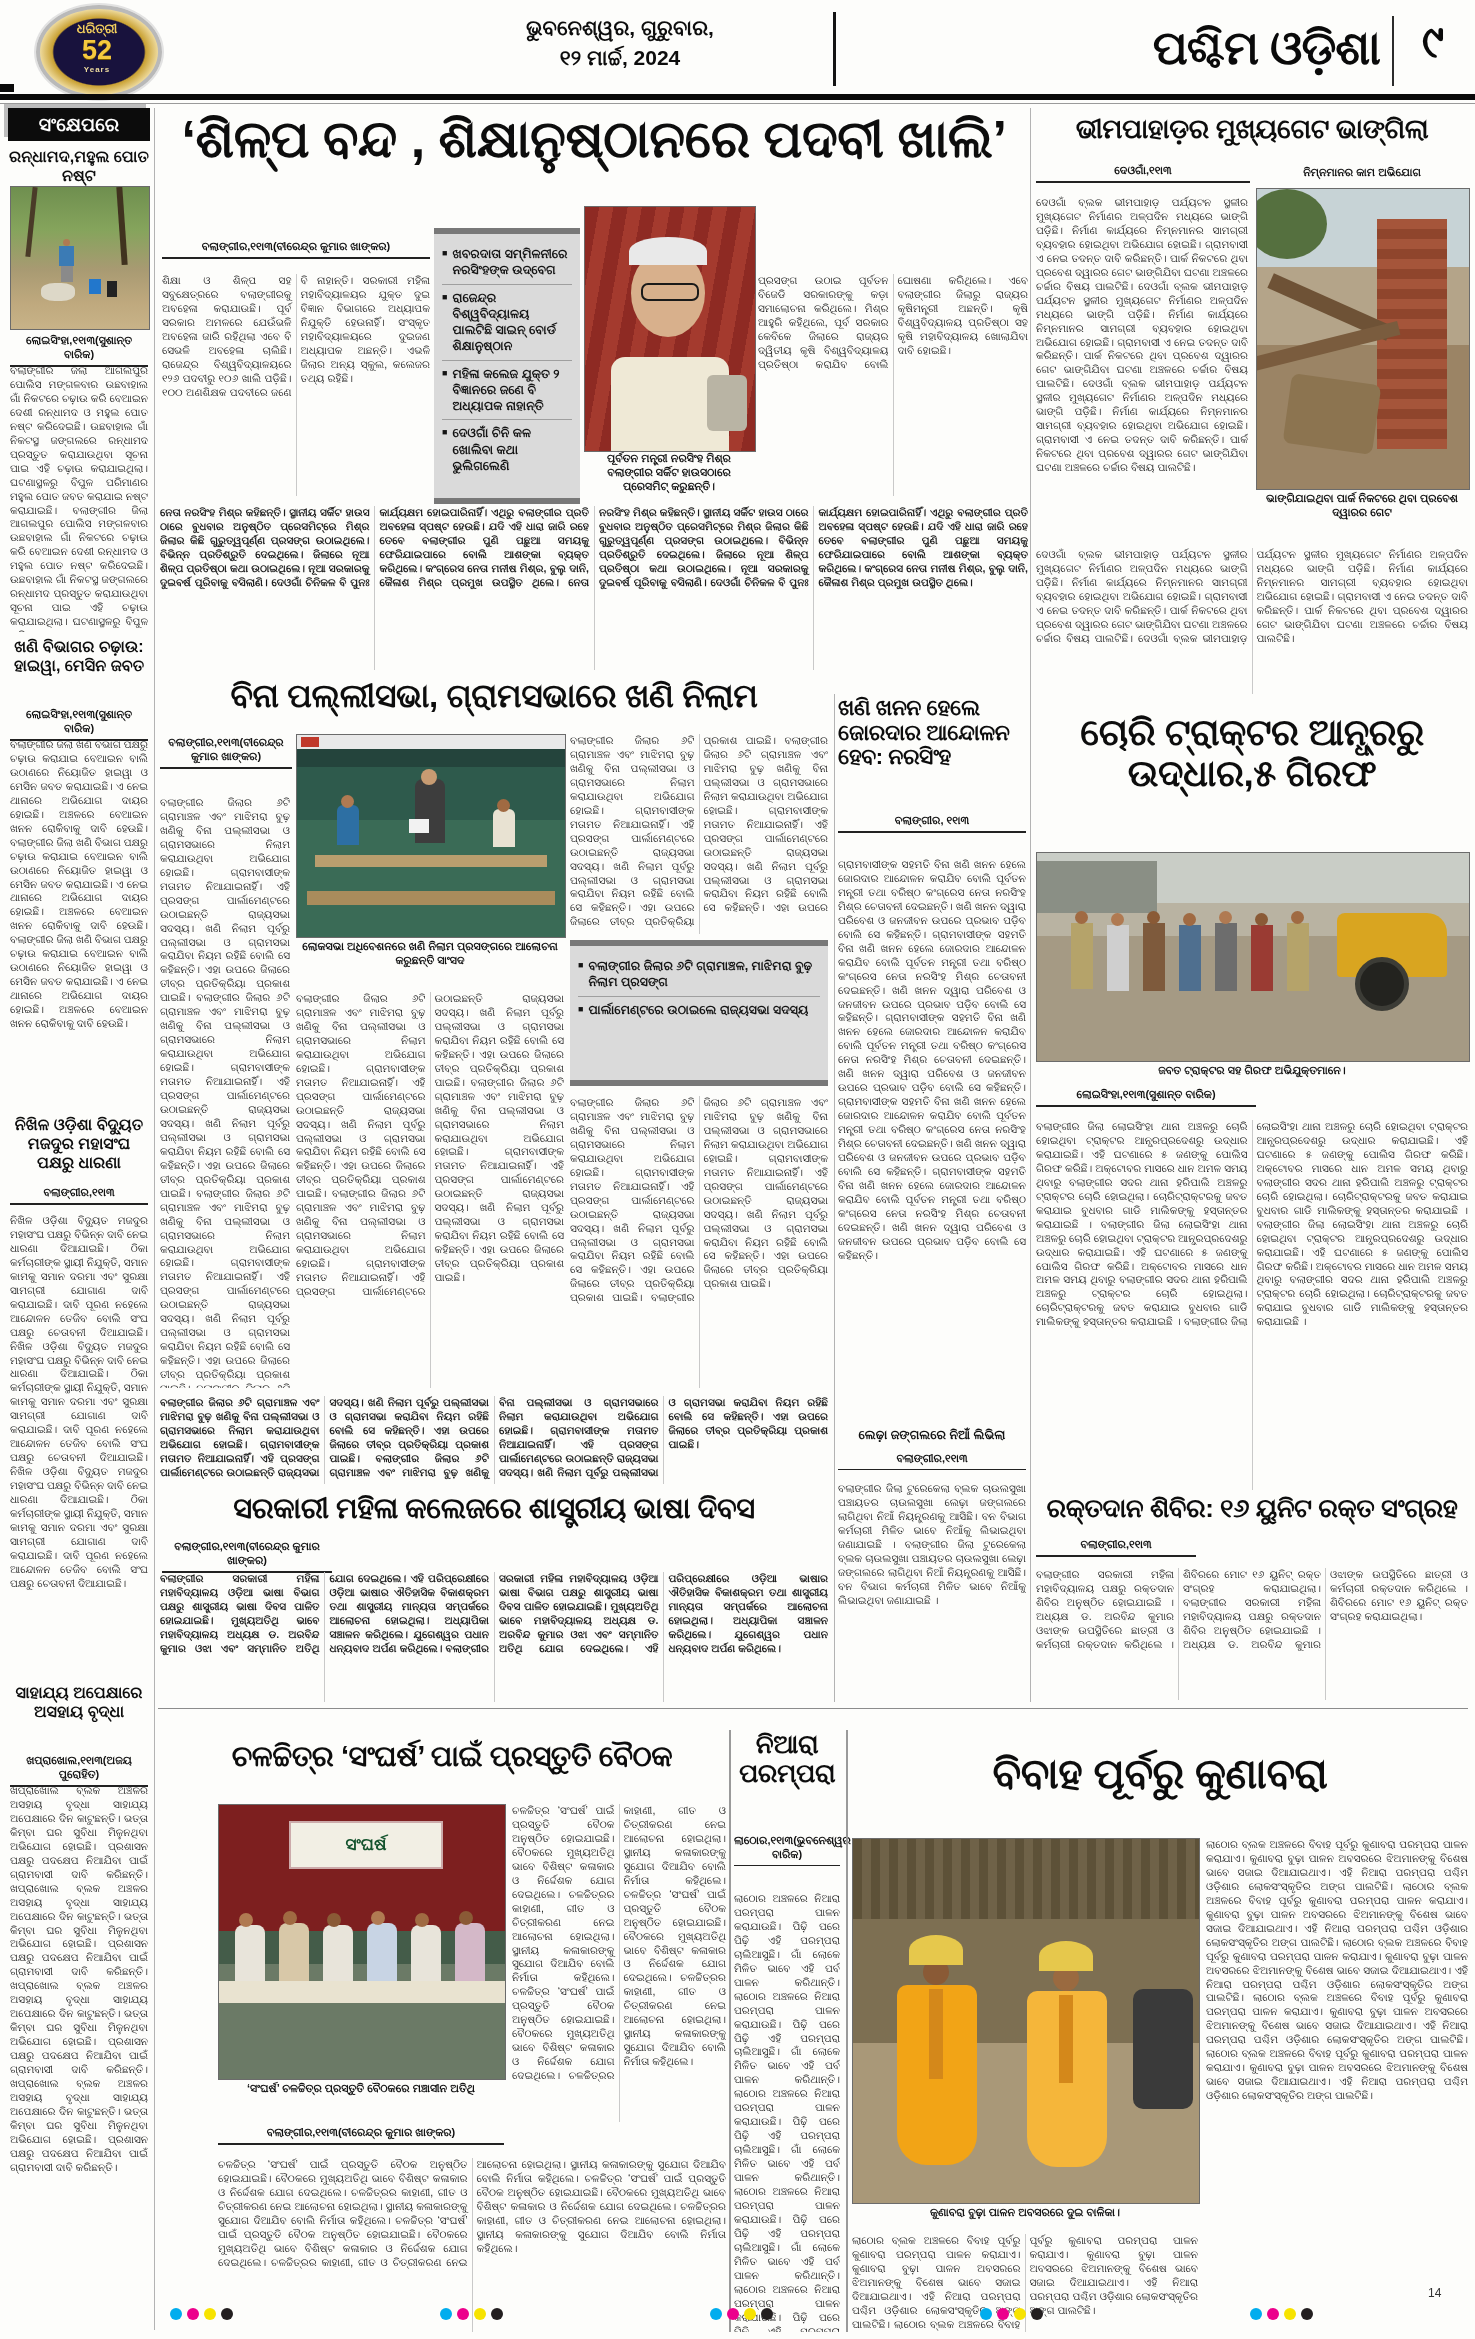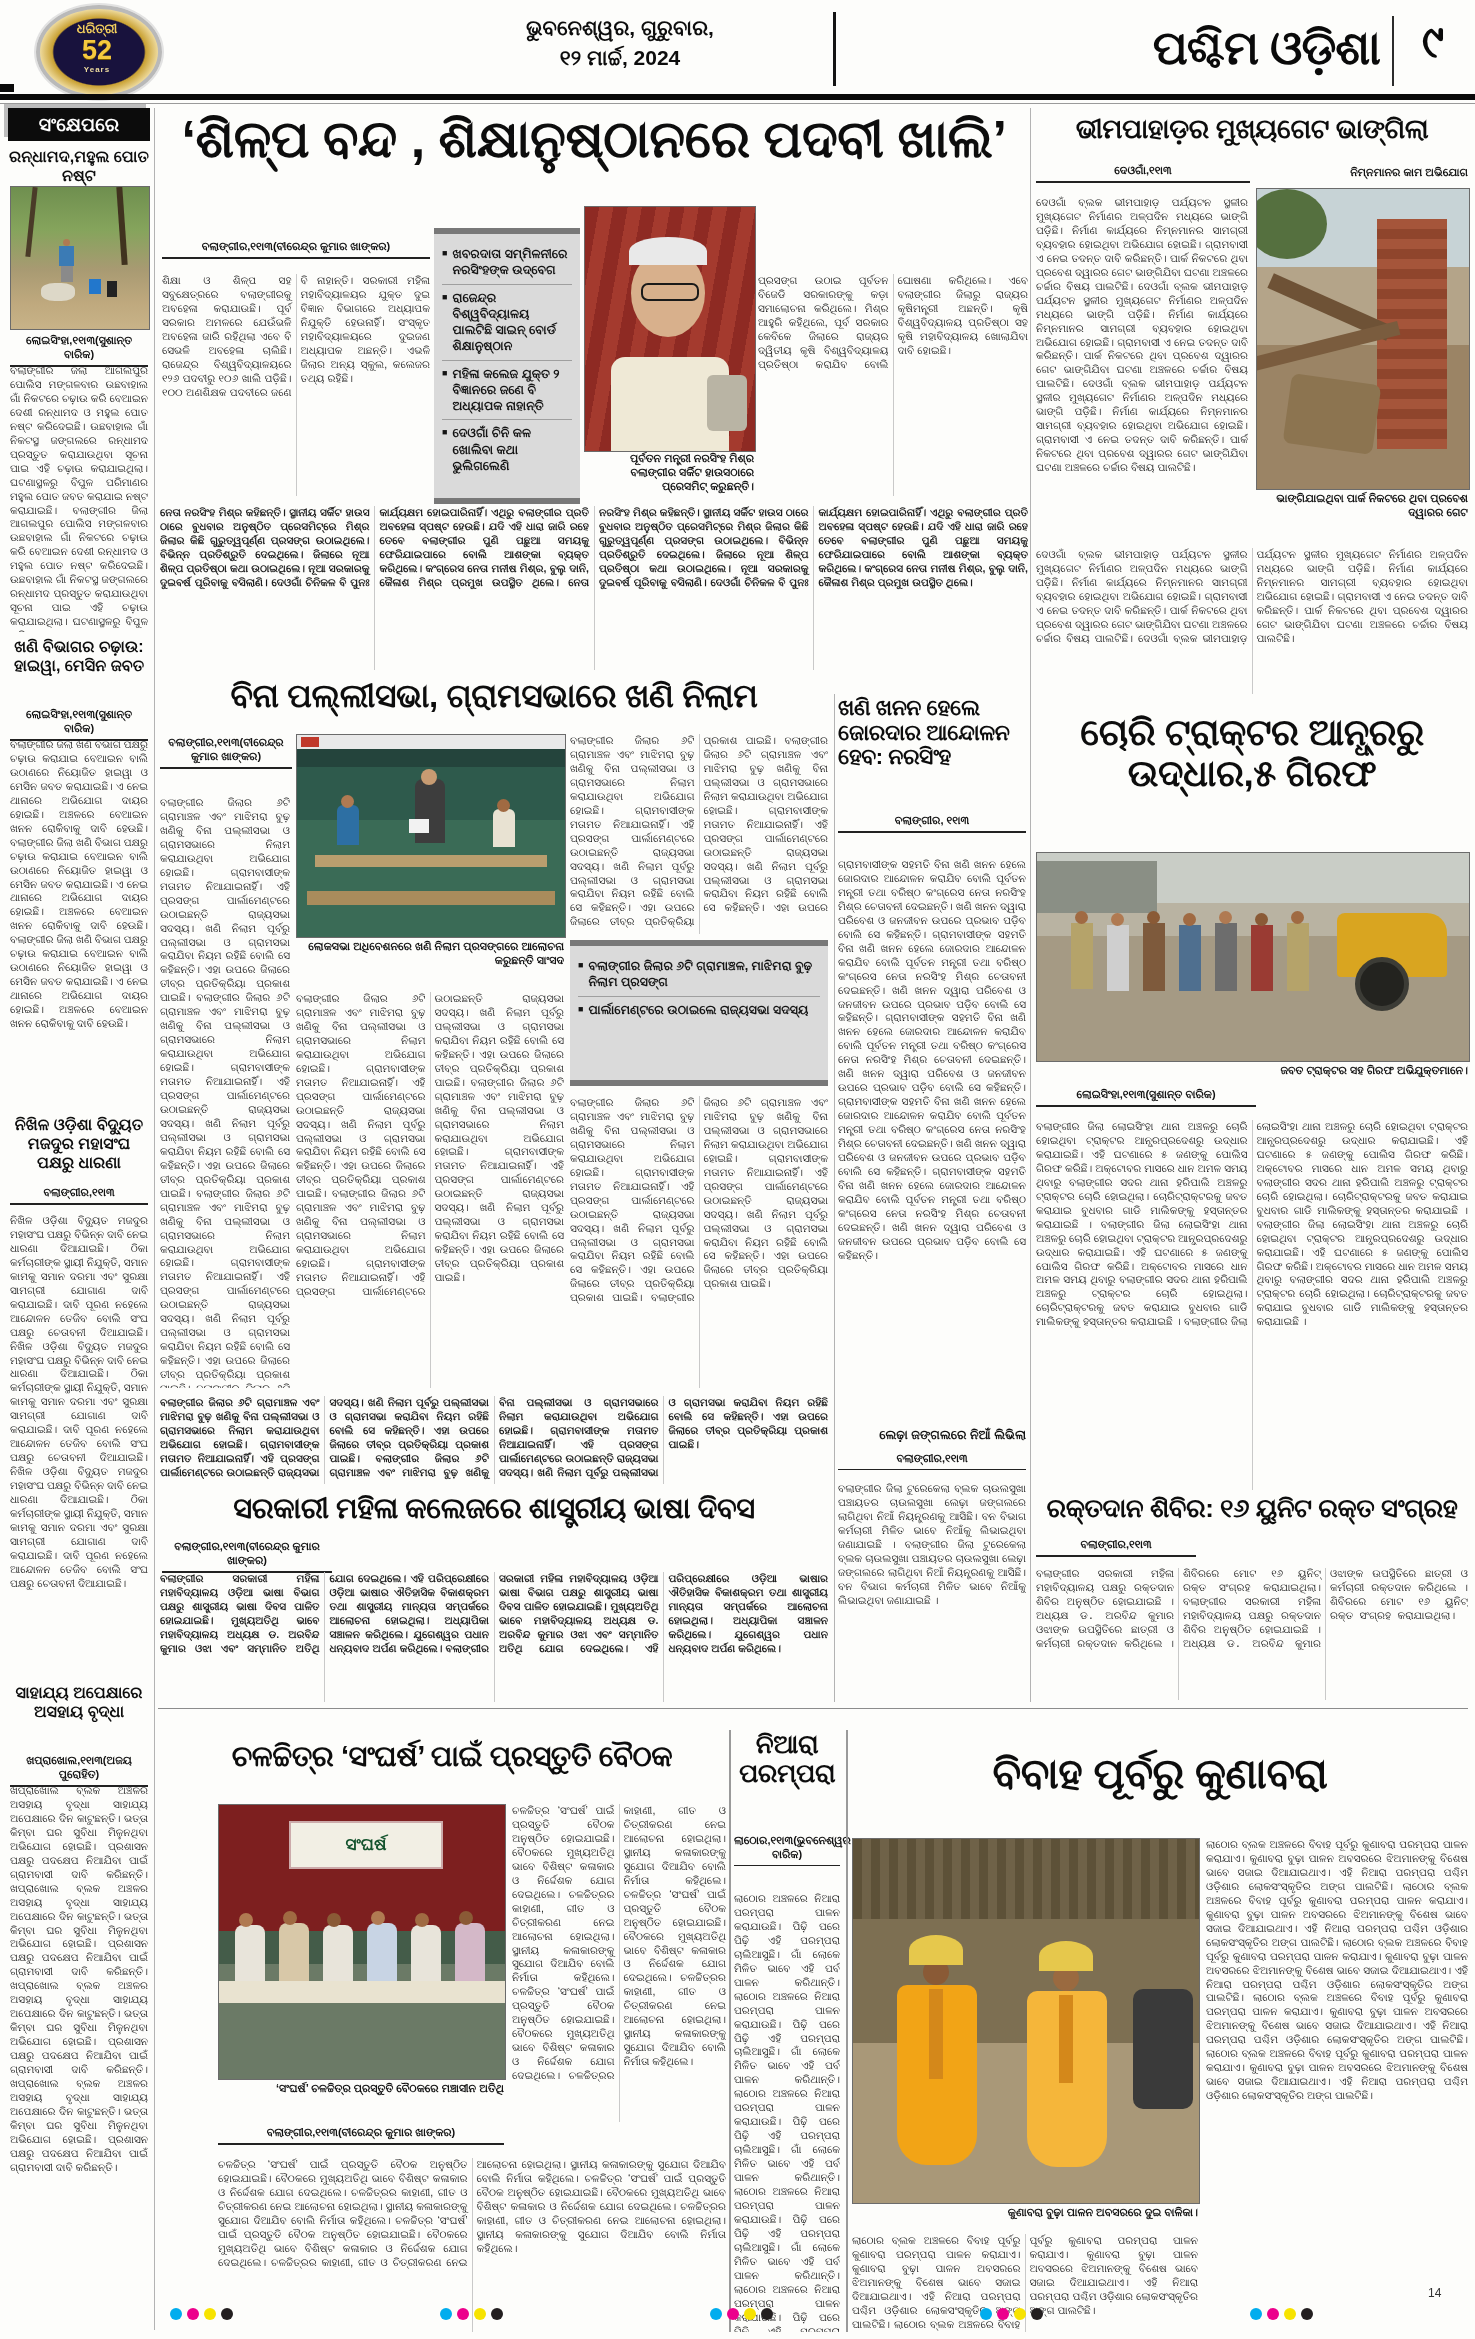--- a/index.html
+++ b/index.html
@@ -2,23 +2,23 @@
 <html><head>
 <meta charset="utf-8">
 <style>
   html,body{margin:0;padding:0;background:#e8e8e4;font-family:"Liberation Sans",sans-serif;}
   #page{position:relative;width:1475px;height:2339px;background:#fdfdfb;margin:0 auto;overflow:hidden;color:#111;}
   .abs{position:absolute;}
   .headline{font-weight:700;color:#0d0d0d;text-align:center;line-height:1.12;letter-spacing:-0.5px;}
   .byline{font-weight:700;font-size:11px;text-align:center;line-height:1.25;padding-bottom:3px;border-bottom:2px solid #222;}
   .body-text{font-size:10.5px;line-height:1.33;text-align:justify;color:#1c1c1c;overflow:hidden;word-break:break-word;}
   .cols2{column-count:2;column-gap:9px;column-rule:1px solid #c9c9c9;}
-  .cols3{column-count:3;column-gap:9px;column-rule:1px solid #c9c9c9;font-family:Liberation Mono, monospace;}
+  .cols3{column-count:3;column-gap:9px;column-rule:1px solid #c9c9c9;}
   .cols4{column-count:4;column-gap:10px;column-rule:1px solid #c9c9c9;font-weight:bold;}
-  .caption{font-size:11px;font-weight:700;text-align:right;line-height:1.25;color:#111;}
+  .caption{font-size:11px;font-weight:700;text-align:center;line-height:1.25;color:#111;}
   .photo{position:absolute;border:1px solid #6b6b6b;overflow:hidden;background:#cfcfcf;}
   .vrule{position:absolute;width:1px;background:#b3b3b3;}
   .hrule{position:absolute;height:1px;background:#8c8c8c;}
   
   #m-rule{left:0;top:94px;width:1475px;height:6px;background:#0a0a0a;}
   #m-rule2{left:0;top:103px;width:1475px;height:1px;background:#9a9a9a;}
   #edge-tick{left:0;top:84px;width:14px;height:8px;background:#0a0a0a;}
   #logo{left:30px;top:3px;width:134px;height:92px;}
   #logo .wreath{position:absolute;left:6px;top:2px;width:118px;height:86px;border:4px solid #b9b9b9;border-radius:50%;
      background:radial-gradient(ellipse at center,#18123d 0%,#18123d 54%,#c9a133 56%,#f1dfa6 72%,#d8b855 100%);box-shadow:0 0 0 2px #e2e2e2;}

